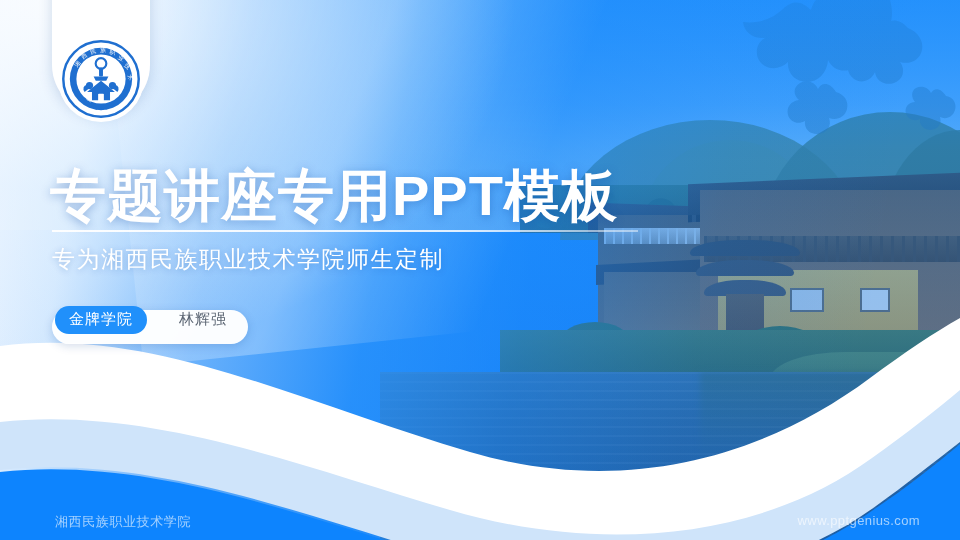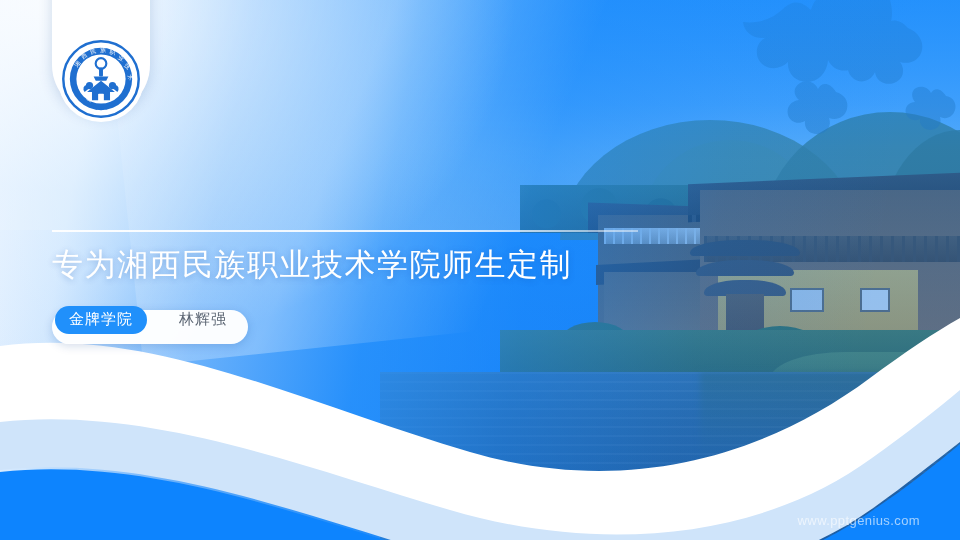--- a/index.html
+++ b/index.html
@@ -223,21 +223,21 @@
     text-shadow:0 2px 10px rgba(12,70,160,.35);
     white-space:nowrap;
   }
   .rule {
     position:absolute; left:52px; top:230px;
     width:586px; height:2px;
     background:linear-gradient(90deg, rgba(255,255,255,.95), rgba(255,255,255,.85) 70%, rgba(255,255,255,.45));
   }
   .subtitle {
     position:absolute; left:52px; top:244px;
-    font-size:31px; color:#ffffff; letter-spacing:1.5px;
+    font-size:23px; color:#ffffff; letter-spacing:1.5px;
     text-shadow:0 1px 6px rgba(12,70,160,.3);
     white-space:nowrap;
   }
 
   
   .pill {
     position:absolute; left:52px; top:310px;
     height:34px; min-width:196px;
     background:rgba(255,255,255,.97);
     border-radius:17px;
@@ -370,23 +370,25 @@
         <rect x="46.5" y="68" width="7" height="10" rx="1" fill="#ffffff"></rect>
         <circle cx="36" cy="58" r="4.4"></circle>
         <circle cx="64" cy="58" r="4.4"></circle>
         <path d="M30 66 q-4 -7 3 -9 l2 5 z"></path>
         <path d="M70 66 q4 -7 -3 -9 l-2 5 z"></path>
       </g>
       <text x="50" y="88" fill="#1f6fd0" font-size="6.5" text-anchor="middle" font-family="'Liberation Sans',sans-serif">1984</text>
     </svg>
   </div>
 
+  <div class="title">专题讲座专用PPT模板</div>
   <div class="rule"></div>
   <div class="subtitle">专为湘西民族职业技术学院师生定制</div>
 
   <div class="pill">
     <span class="pill-tag">金牌学院</span>
     <span class="pill-name">林辉强</span>
   </div>
 
+  <div class="footer-left">湘西民族职业技术学院</div>
   <div class="footer-right">www.pptgenius.com</div>
 
 </div>
 
 </body></html>

